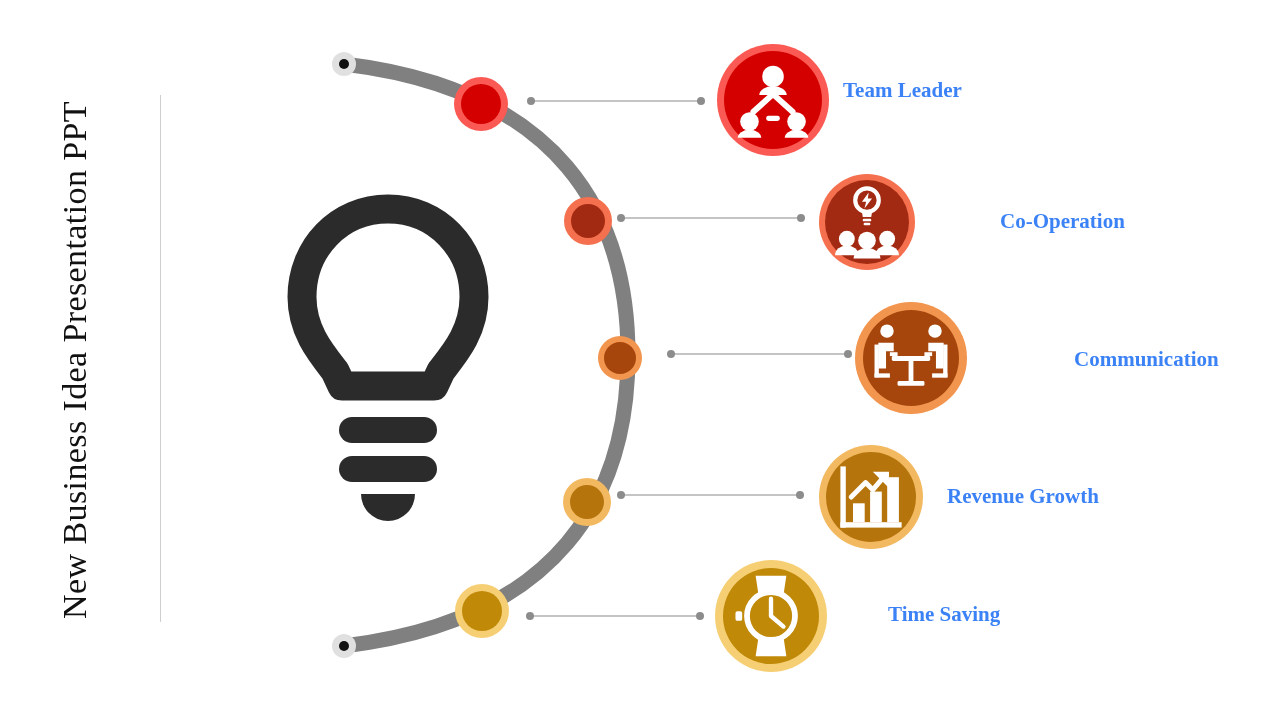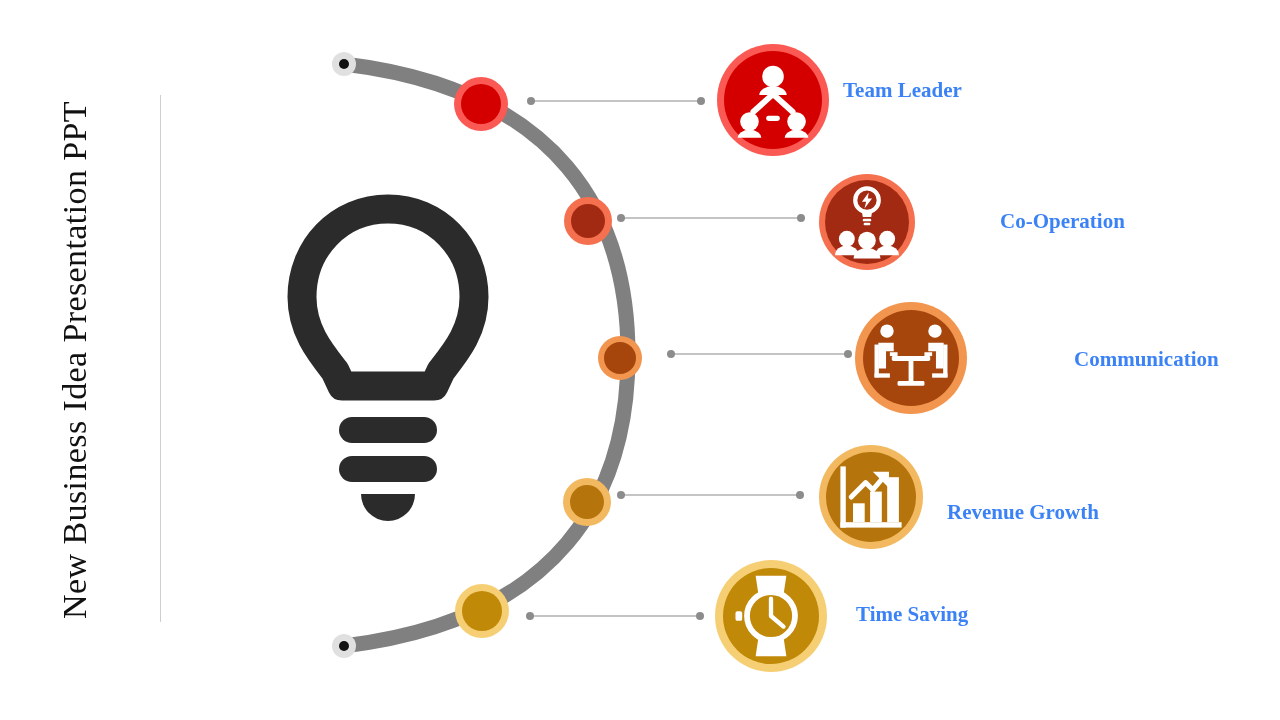--- a/index.html
+++ b/index.html
@@ -215,16 +215,16 @@
           <circle cx="50" cy="50" r="25" fill="none" stroke="#ffffff" stroke-width="6"></circle>
           <path d="M 50 32 L 50 50 L 63 61" stroke="#ffffff" stroke-width="4.5" fill="none" stroke-linecap="round" stroke-linejoin="round"></path>
         </g>
       </g>
 
   </svg>
 
   <div class="label" style="left:843px;top:80px;">Team Leader</div>
   <div class="label" style="left:1000px;top:211px;">Co-Operation</div>
   <div class="label" style="left:1035px;top:349px;margin-left:39px;">Communication</div>
-  <div class="label" style="left:947px;top:486px;margin-top:16px;">Revenue Growth</div>
-  <div class="label" style="left:856px;top:604px;">Time Saving</div>
+  <div class="label" style="left:947px;top:486px;">Revenue Growth</div>
+  <div class="label" style="left:888px;top:604px;">Time Saving</div>
 
 </div>
 
 </body></html>

